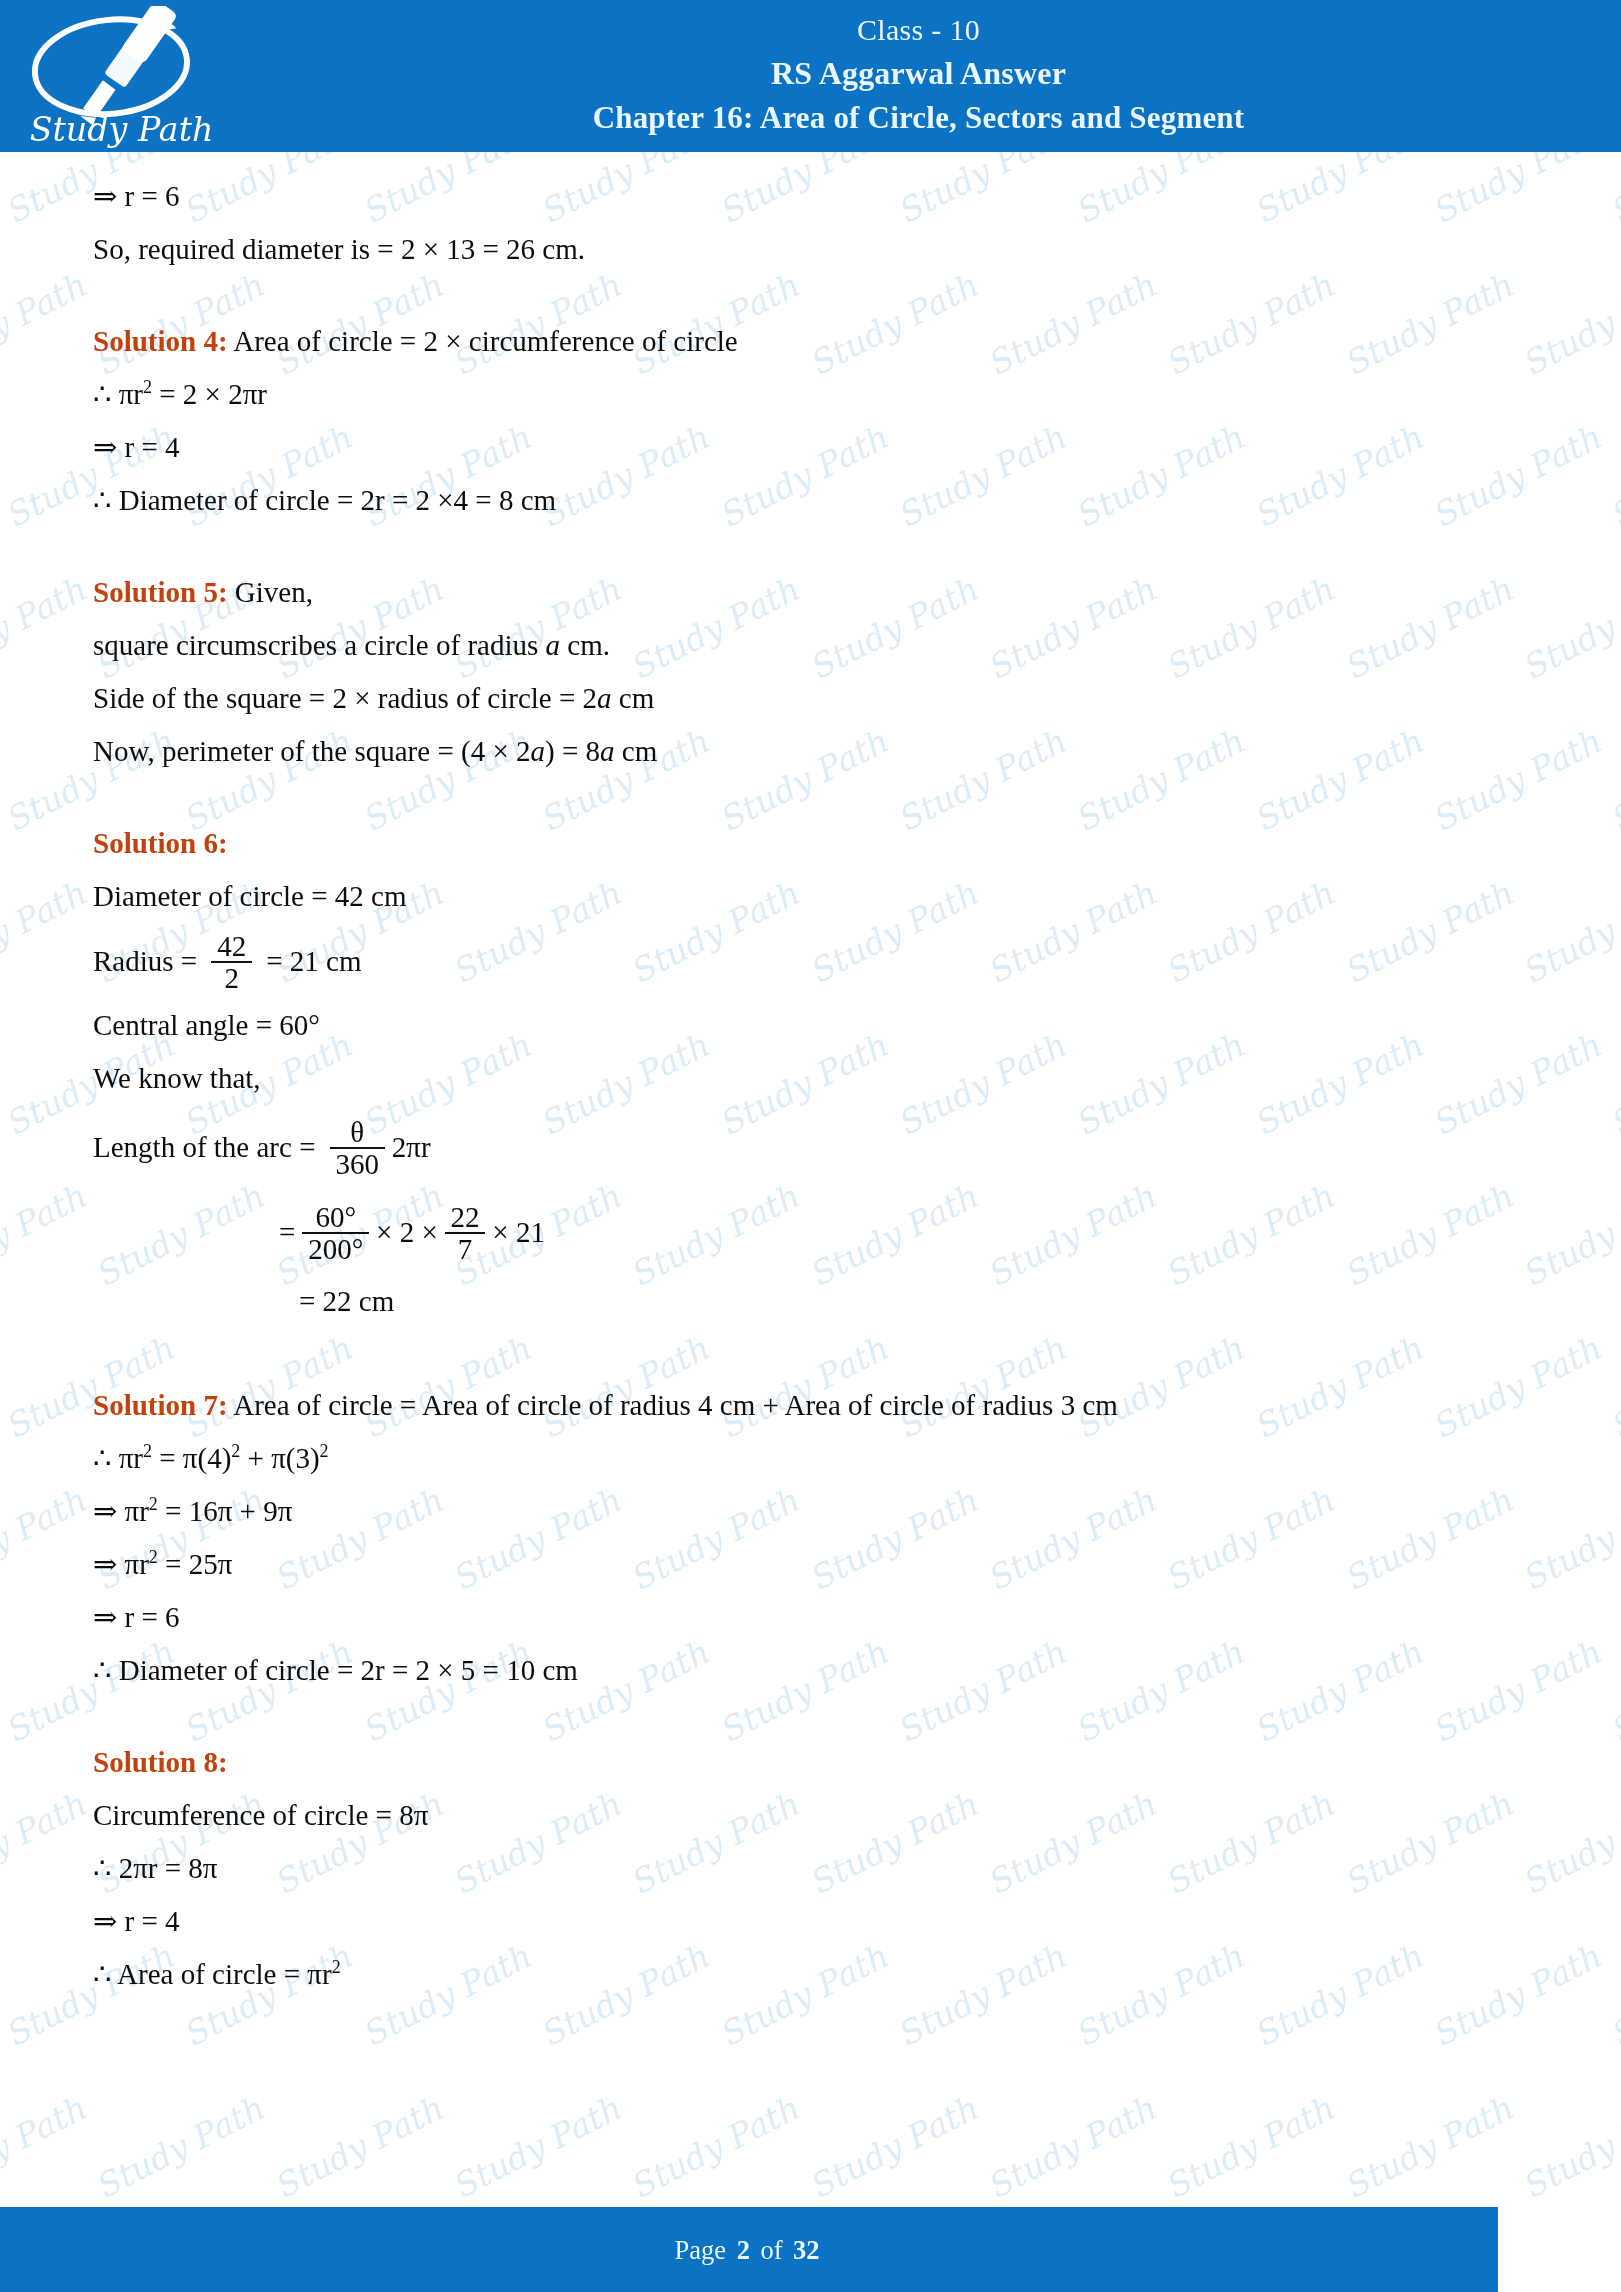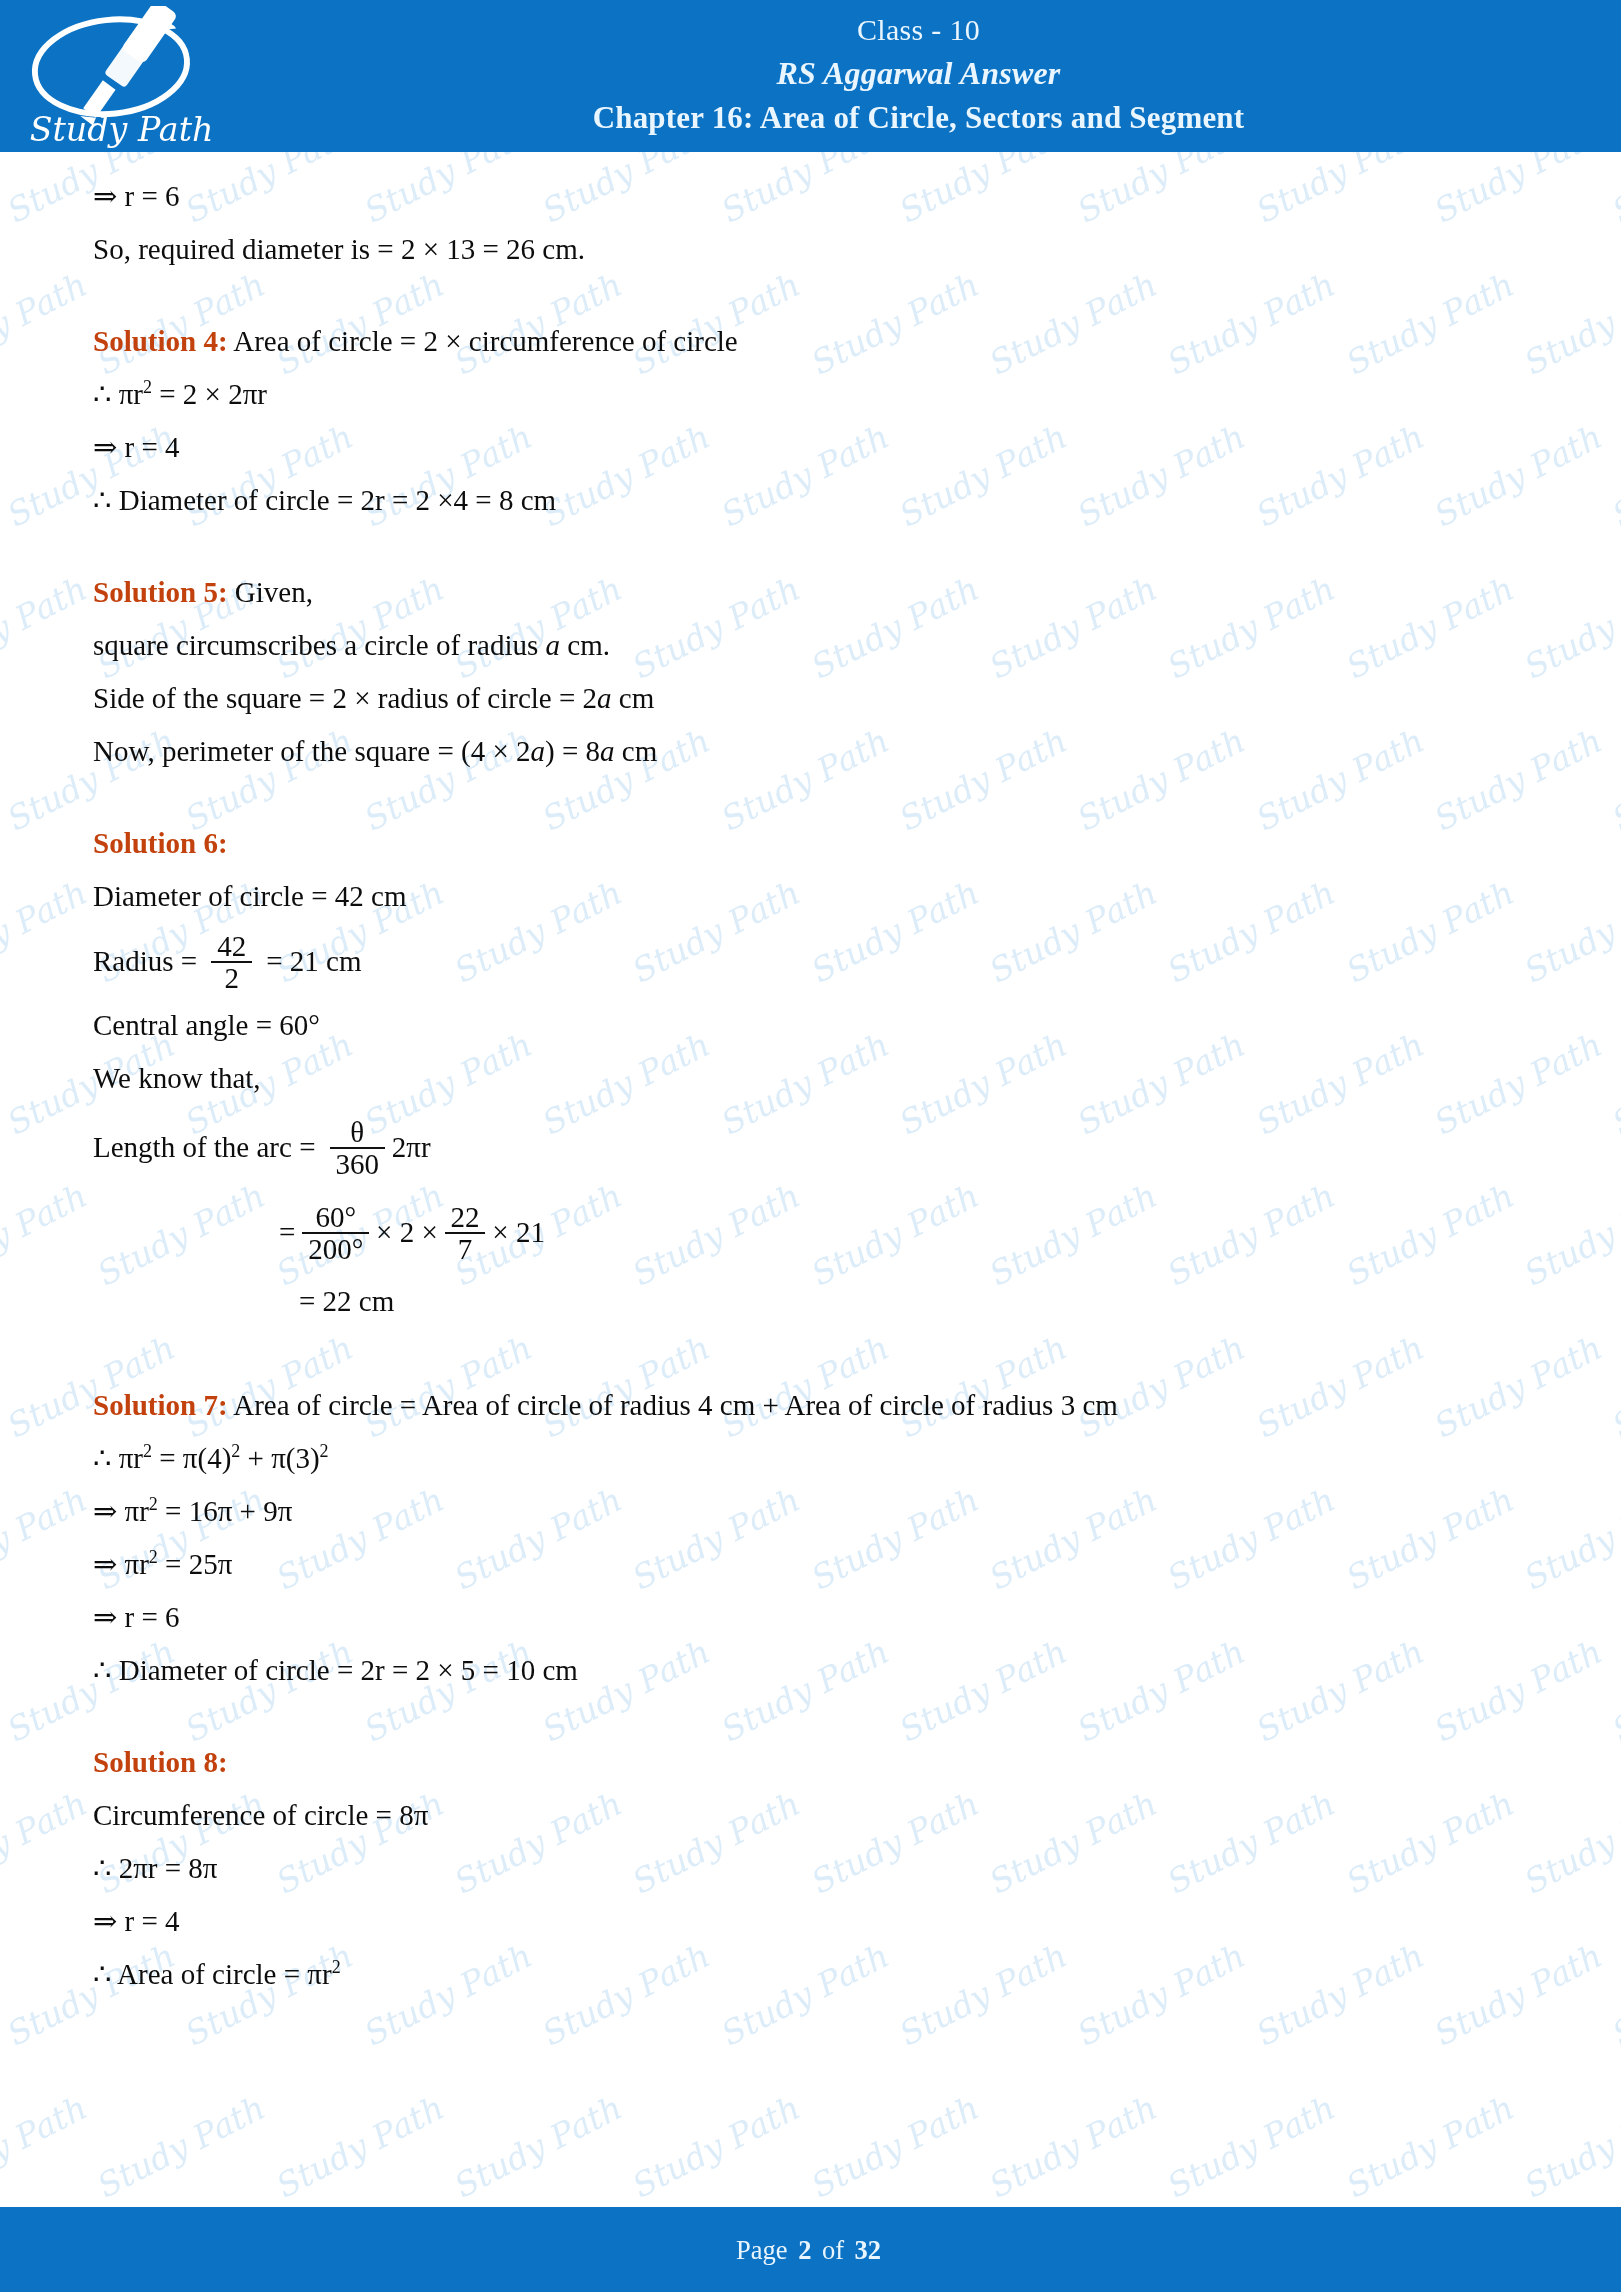--- a/index.html
+++ b/index.html
@@ -43,35 +43,34 @@
   .h-line1 {
     font-size: 30px;
     line-height: 43px;
     letter-spacing: 0.3px;
   }
   .h-line2 {
     font-size: 32px;
     line-height: 44px;
     font-weight: bold;
     letter-spacing: 0.2px;
-    font-style: italic;
   }
   .h-line3 {
     font-size: 31px;
     line-height: 45px;
     font-weight: bold;
     letter-spacing: 0.2px;
   }
 
   
   .footer {
     position: absolute;
     left: 0;
     bottom: 0;
-    width: 1621px;
+    width: 1498px;
     height: 86px;
     background: #0b72c4;
     color: #eaf6ff;
     z-index: 5;
     display: flex;
     align-items: center;
     justify-content: center;
     font-size: 26.5px;
   }
   .footer .pg-num { font-weight: bold; padding: 0 3.9px; }

